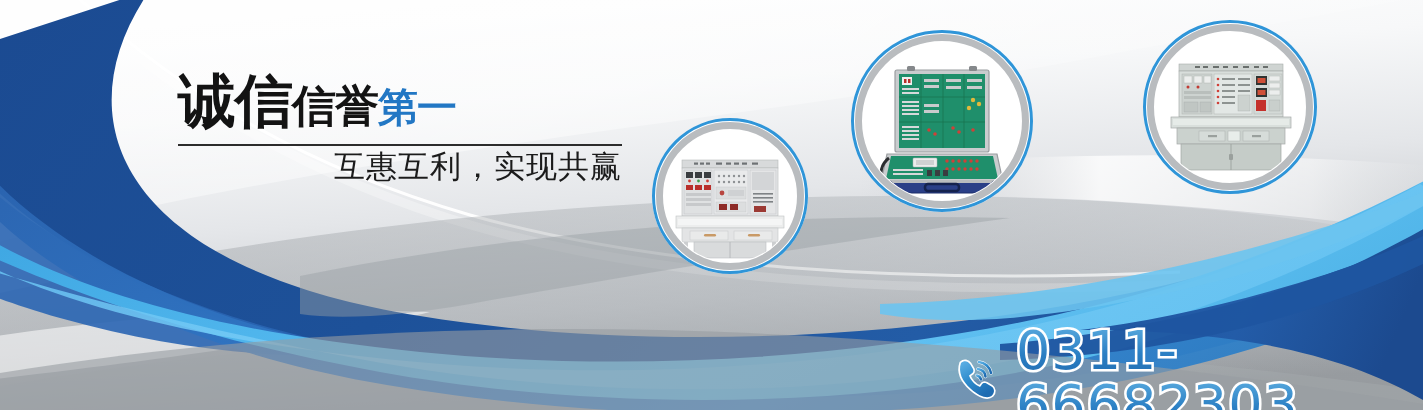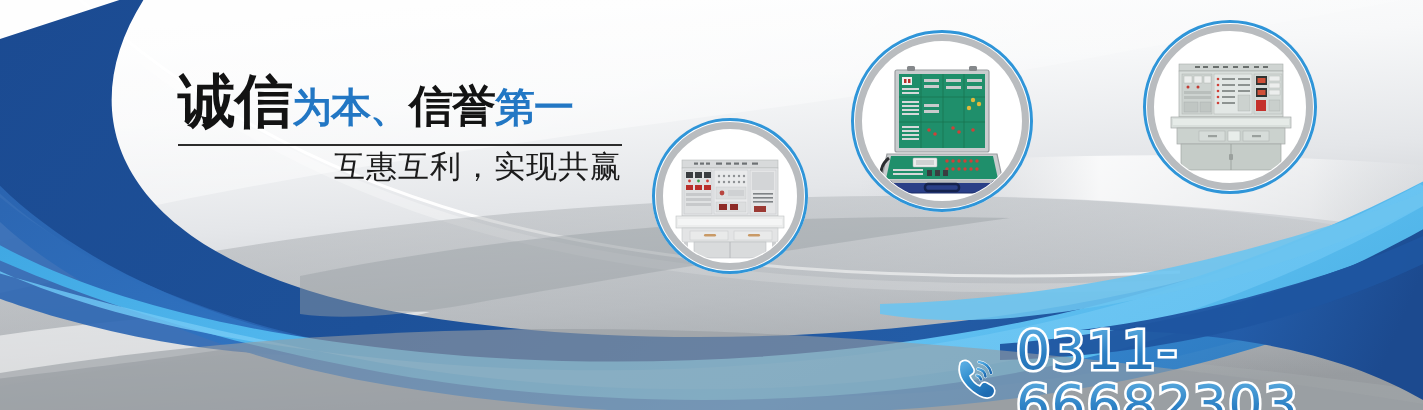--- a/index.html
+++ b/index.html
@@ -302,21 +302,20 @@
     <path d="M 300,276 C 520,232 760,212 1010,218 C 880,236 680,266 470,304
              C 400,316 340,320 300,314 Z" fill="#9aa0a5" opacity="0.45"></path>
 
     <path d="M -40,380 C 160,344 400,324 660,330 C 900,336 1160,362 1423,404
              L 1423,410 L -40,410 Z" fill="#989da1" opacity="0.6"></path>
   </svg>
 
   <div class="headline-block">
     <div class="headline-line">
       <span class="hl-big">诚信</span>
-      <span class="hl-blue">为本、</span>
       <span class="hl-dark-small">信誉</span>
       <span class="hl-blue">第一</span>
     </div>
     <div class="headline-rule"></div>
     <div class="subtitle">互惠互利，实现共赢</div>
   </div>
 
   <div class="photo-circle" style="left:652px; top:118px; width:156px; height:156px;">
     <div class="ring-blue"></div>
     <div class="ring-gray"></div>

